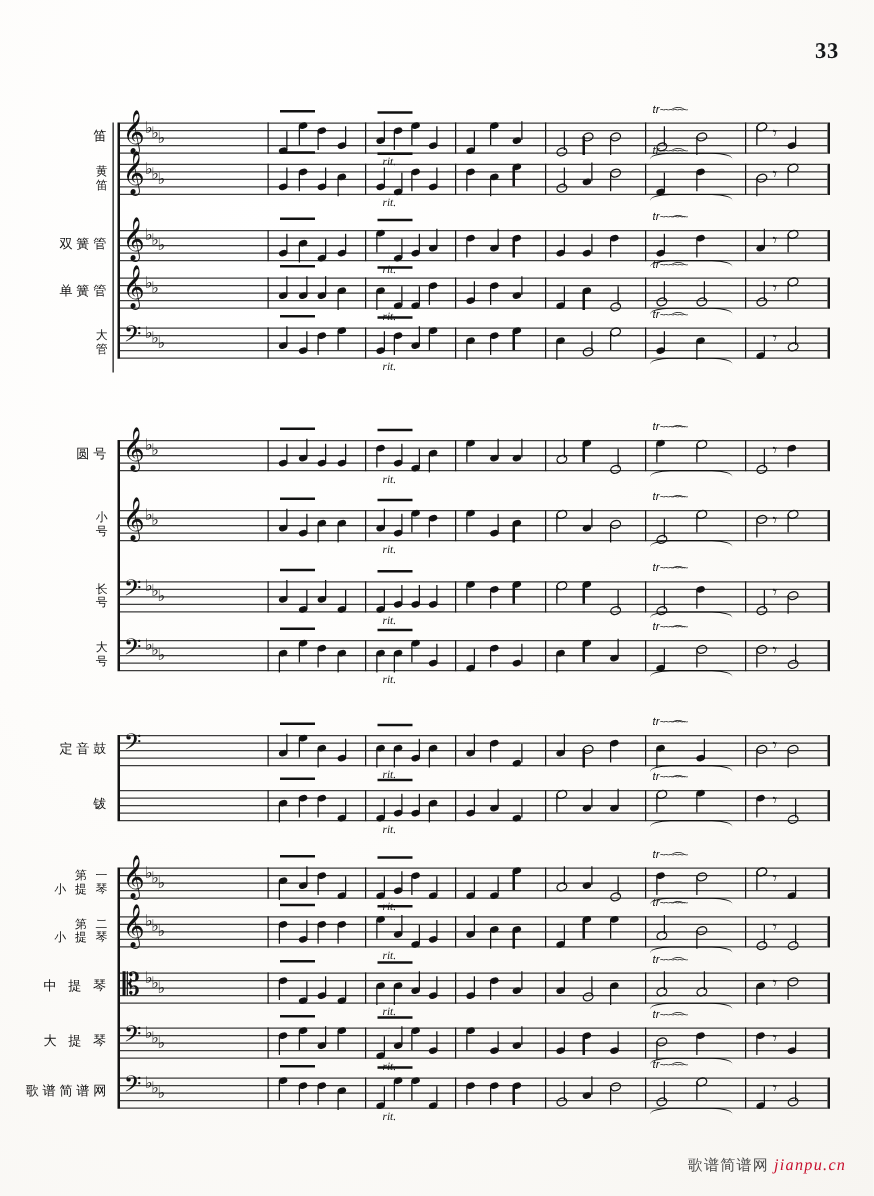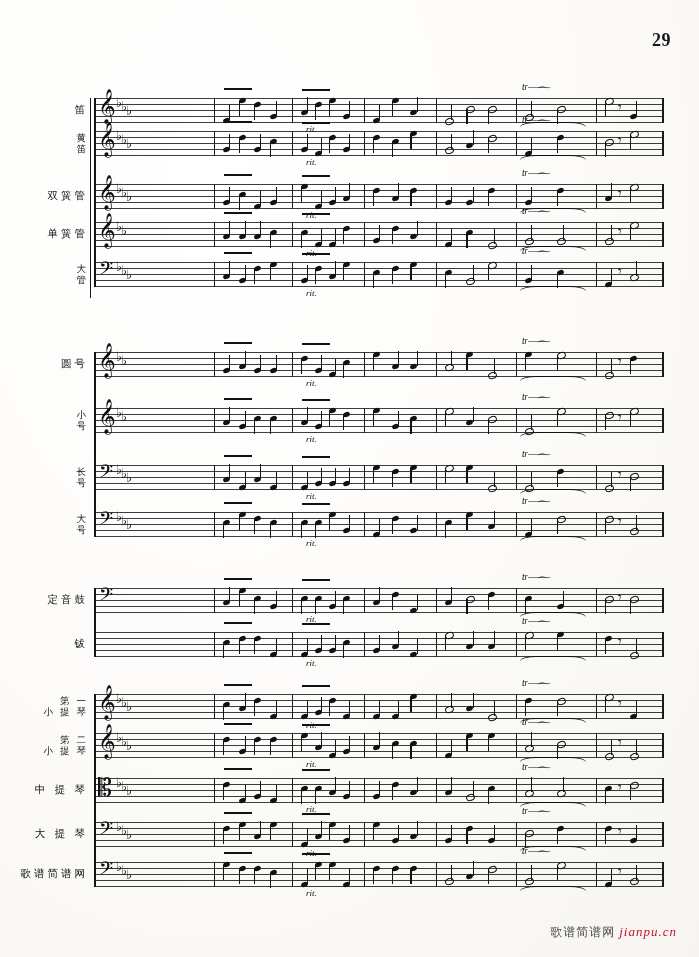--- a/index.html
+++ b/index.html
@@ -201,21 +201,21 @@
     border-radius: 50%/100%;
     height: 10px;
   }
 </style>
 </head>
 <body>
 
 <div class="page">
   <div class="paper-tone"></div>
 
-  <div class="page-number">29</div>
+  <div class="page-number">33</div>
 
   <div class="watermark">
     <span>歌谱简谱网</span><span class="wm-url">jianpu.cn</span>
   </div>
 
   <div id="score-root">
       <div class="staff" style="left: 96px; top: 98px; position: absolute;">
         <div class="line"></div>
         <div class="line"></div>
         <div class="line"></div>

